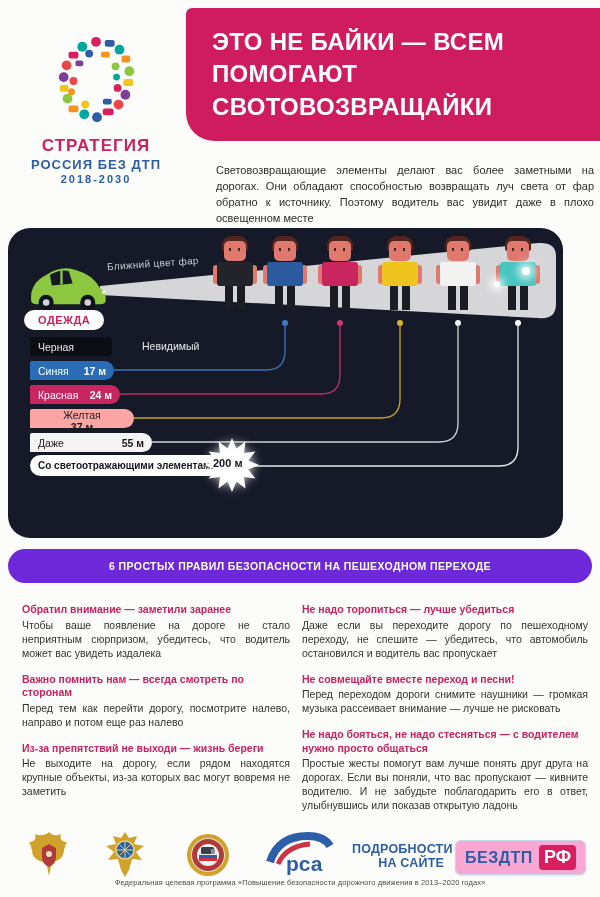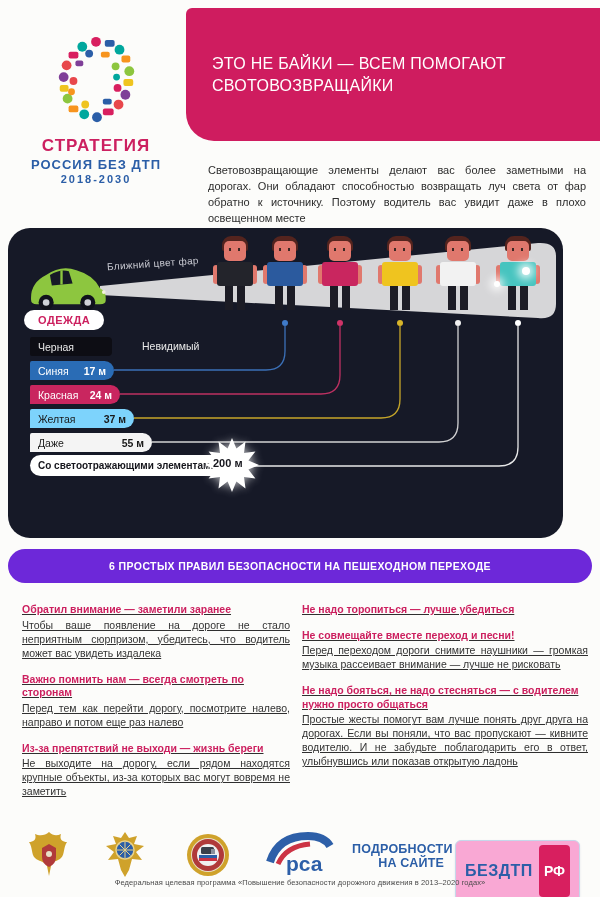--- a/index.html
+++ b/index.html
@@ -13,24 +13,24 @@
   .brand{position:absolute;left:12px;top:34px;width:168px;text-align:center;}
   .brand-title{font-size:17px;font-weight:bold;color:#cc2060;letter-spacing:1px;margin-top:2px;}
   .brand-sub{font-size:13px;font-weight:bold;color:#2b5ea7;letter-spacing:1px;margin-top:1px;}
   .brand-years{font-size:11px;font-weight:bold;color:#2b5ea7;letter-spacing:2px;margin-top:1px;}
   
   .header{
     position:absolute;left:186px;top:8px;width:414px;height:133px;
     background:#cf1c5f;border-radius:6px 0 0 28px;
     display:flex;align-items:center;box-sizing:border-box;padding:0 20px 0 26px;
   }
-  .header h1{margin:0;color:#fff;font-size:16px;line-height:1.35;font-weight:normal;letter-spacing:.3px;}
+  .header h1{margin:0;color:#fff;font-size:24px;line-height:1.35;font-weight:bold;letter-spacing:.3px;}
   
   .intro{
-    position:absolute;left:208px;top:152px;width:378px;
+    position:absolute;left:216px;top:152px;width:378px;
     font-size:11px;line-height:1.45;color:#2d2d2d;text-align:justify;
   }
   
   .panel{
     position:absolute;left:8px;top:228px;width:555px;height:310px;
     background:#161927;border-radius:22px;overflow:hidden;
   }
   .beam{position:absolute;left:0;top:0;width:555px;height:310px;}
   .beam-label{
     position:absolute;left:99px;top:30px;color:#c8c9d1;font-size:10px;
@@ -66,59 +66,59 @@
   .bar{
     position:absolute;left:0;top:0;height:19px;border-radius:2px 10px 10px 0;
     display:flex;align-items:center;justify-content:space-between;
     box-sizing:border-box;padding:0 8px;font-size:10.5px;
   }
   .bar .lbl{white-space:nowrap;}
   .bar .val{font-weight:bold;white-space:nowrap;}
   .bar-black{background:#0d0d14;color:#e9e9e9;border-radius:2px 4px 4px 2px;}
   .bar-blue{background:#2a6cb5;color:#fff;}
   .bar-red{background:#c9265f;color:#fff;}
-  .bar-yellow{background:#7dd3fc;color:#191919;}
+  .bar-yellow{background:#fca5a5;color:#191919;flex-direction:column;}
   .bar-white{background:#f4f4f4;color:#191919;}
   .outside-val{position:absolute;left:112px;top:3px;font-size:10.5px;color:#e9e9e9;white-space:nowrap;}
   .bar-reflective{
     position:absolute;left:0;top:0;width:207px;height:21px;background:#fff;border-radius:11px;
     display:flex;align-items:center;box-sizing:border-box;padding:0 8px;
     font-size:10px;font-weight:bold;color:#15151c;
   }
   .star{position:absolute;left:175px;top:-17px;width:54px;height:54px;z-index:1;
         filter:drop-shadow(0 0 4px rgba(255,255,255,.7));}
   .star-val{position:absolute;left:183px;top:2px;z-index:2;font-size:11px;font-weight:bold;color:#15151c;white-space:nowrap;}
   
   .rules-banner{
     position:absolute;left:8px;top:549px;width:584px;height:34px;
     background:#6d28d9;border-radius:17px;
     display:flex;align-items:center;justify-content:center;
     color:#fff;font-size:10.5px;font-weight:bold;letter-spacing:.4px;
   }
   
-  .rules-col{position:absolute;top:603px;font-size:10.5px;line-height:1.33;text-decoration:underline;}
+  .rules-col{position:absolute;top:603px;font-size:10.5px;line-height:1.33;}
   .rules-col.left{left:22px;width:268px;}
   .rules-col.right{left:302px;width:286px;}
   .rule{margin-bottom:12px;}
   .rule h3{margin:0 0 2px 0;font-size:10.5px;color:#cc1f5e;line-height:1.3;}
   .rule p{margin:0;color:#333;text-align:justify;}
   
   .footer-logos{position:absolute;left:0;top:830px;width:600px;height:54px;}
   .flogo{position:absolute;top:0;}
   .details{
     position:absolute;left:352px;top:12px;width:92px;text-align:right;
     color:#2b5ea7;font-size:12.5px;font-weight:bold;line-height:1.15;letter-spacing:.2px;
   }
   .bezdtp{
     position:absolute;left:455px;top:10px;display:flex;align-items:center;gap:6px;
     background:#f9a8d4;border:1px solid #c6d7ea;border-radius:6px;padding:4px 9px;
     box-shadow:0 1px 2px rgba(60,90,140,.15);
   }
   .bezdtp .main{color:#2b5ea7;font-size:16px;font-weight:bold;letter-spacing:.5px;}
-  .bezdtp .rf{background:#d81f5f;color:#fff;font-size:14px;font-weight:bold;padding:18px 5px;border-radius:4px;text-align:center;}
+  .bezdtp .rf{background:#d81f5f;color:#fff;font-size:18px;font-weight:bold;padding:2px 5px;border-radius:4px;text-align:center;}
   .program{
     position:absolute;left:0;top:878px;width:600px;text-align:center;
     font-size:7.5px;color:#4a4a4a;letter-spacing:.1px;
   }
 </style>
 </head>
 <body>
 
 <div class="page">
 
@@ -336,20 +336,21 @@
       <p>Перед тем как перейти дорогу, посмотрите налево, направо и потом еще раз налево</p>
     </div>
     <div class="rule">
       <h3>Из-за препятствий не выходи — жизнь береги</h3>
       <p>Не выходите на дорогу, если рядом находятся крупные объекты, из-за которых вас могут вовремя не заметить</p>
     </div>
   </div>
   <div class="rules-col right">
     <div class="rule">
       <h3>Не надо торопиться — лучше убедиться</h3>
+      <p>Даже если вы переходите дорогу по пешеходному переходу, не спешите — убедитесь, что автомобиль остановился и водитель вас пропускает</p>
     </div>
     <div class="rule">
       <h3>Не совмещайте вместе переход и песни!</h3>
       <p>Перед переходом дороги снимите наушники — громкая музыка рассеивает внимание — лучше не рисковать</p>
     </div>
     <div class="rule">
       <h3>Не надо бояться, не надо стесняться — с водителем нужно просто общаться</h3>
       <p>Простые жесты помогут вам лучше понять друг друга на дорогах. Если вы поняли, что вас пропускают — кивните водителю. И не забудьте поблагодарить его в ответ, улыбнувшись или показав открытую ладонь</p>
     </div>
   </div>

